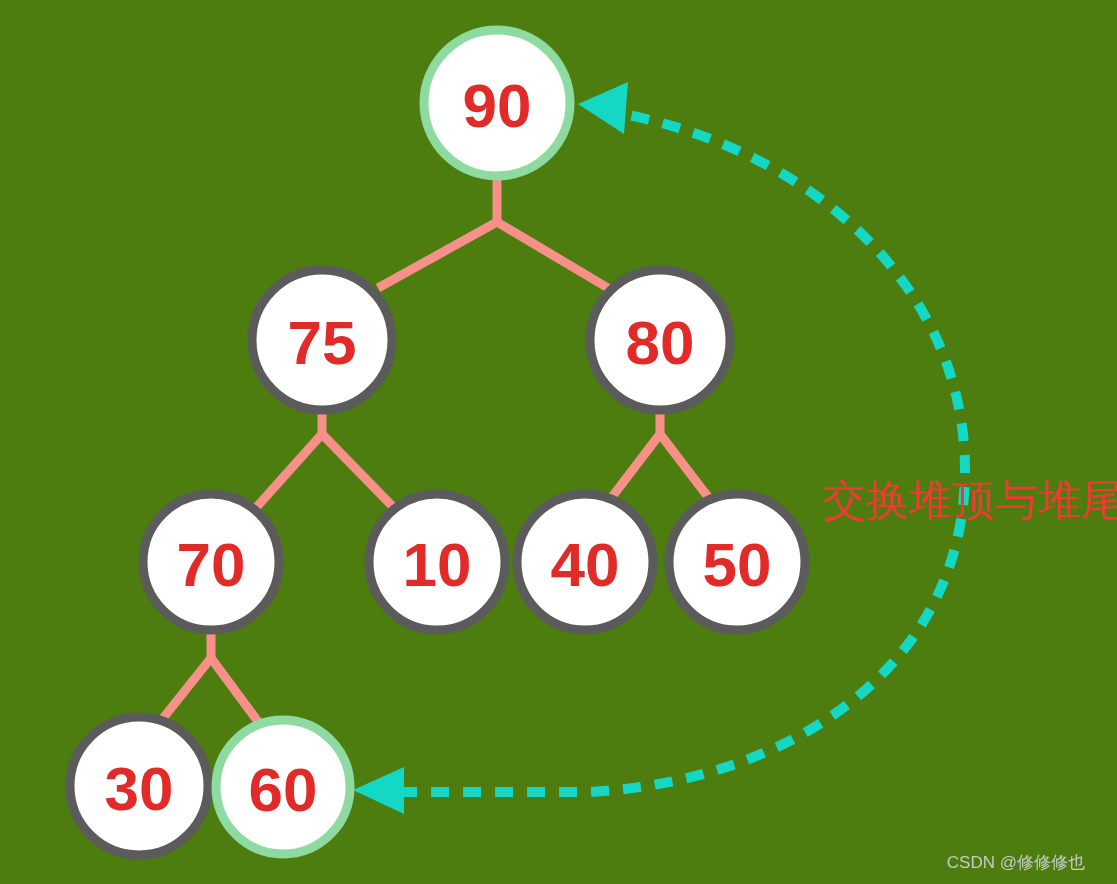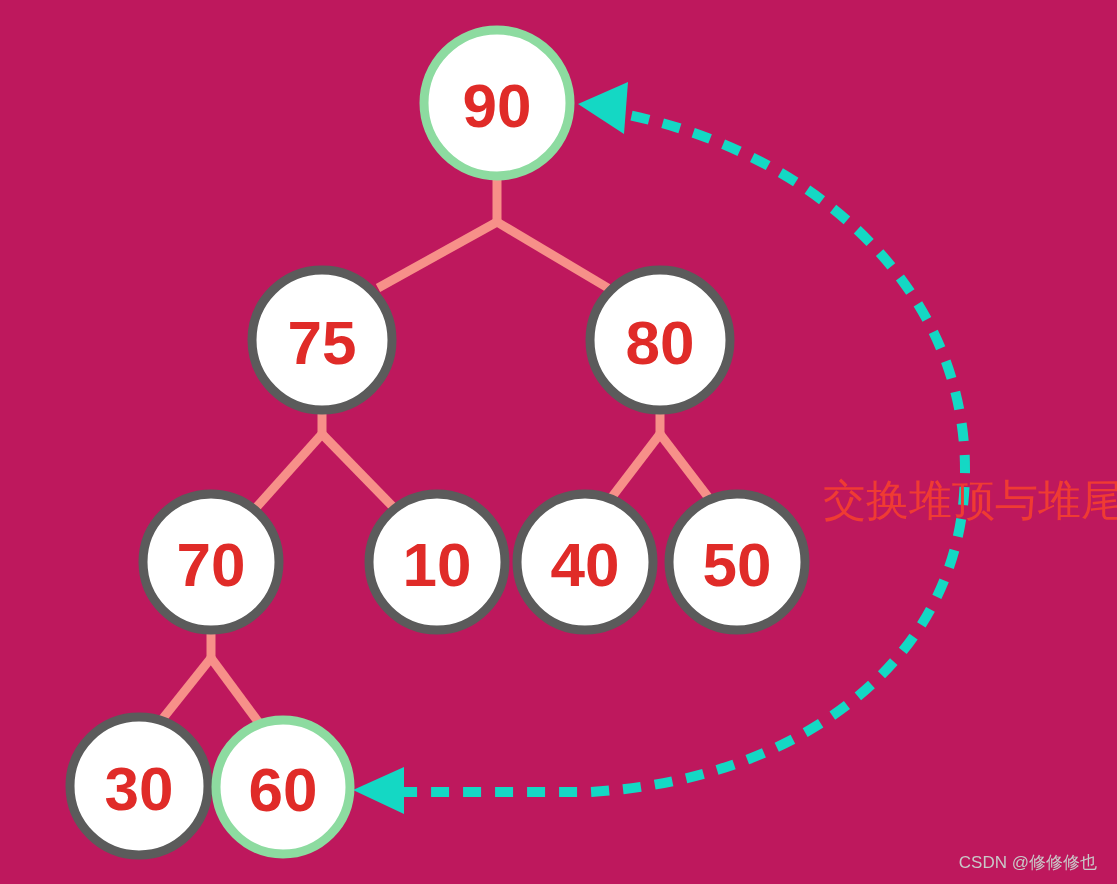--- a/index.html
+++ b/index.html
@@ -7,21 +7,21 @@
     padding: 0;
     background: #ffffff;
   }
   body {
     font-family: "Liberation Sans", "DejaVu Sans", sans-serif;
   }
   #canvas {
     position: relative;
     width: 1117px;
     height: 884px;
-    background: #be185d;
+    background: #4d7c0f;
     overflow: hidden;
   }
   #diagram-svg {
     position: absolute;
     left: 0;
     top: 0;
     width: 1117px;
     height: 884px;
   }
   .node-circle {
@@ -57,21 +57,21 @@
   .annotation-text {
     fill: #ef3b33;
     font-family: "Liberation Sans", "DejaVu Sans", sans-serif;
     font-size: 43px;
     font-weight: 400;
     dominant-baseline: central;
     letter-spacing: 0px;
   }
   .watermark {
     position: absolute;
-    right: 20px;
+    right: 32px;
     bottom: 10px;
     color: #c9c9c9;
     font-size: 17px;
     font-family: "Liberation Sans", "DejaVu Sans", sans-serif;
     white-space: nowrap;
     user-select: none;
   }
 </style>
 </head>
 <body>

